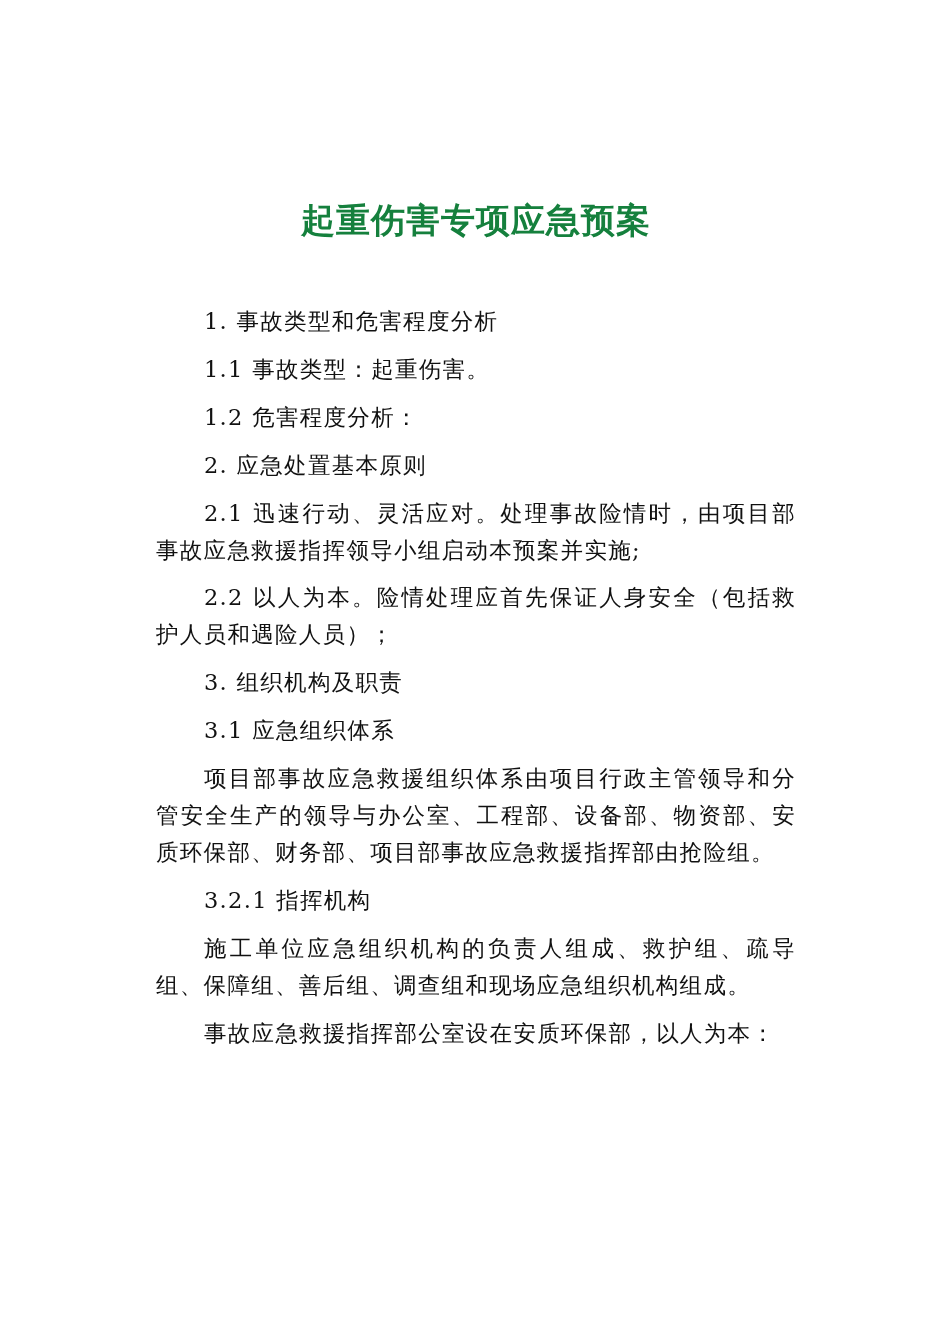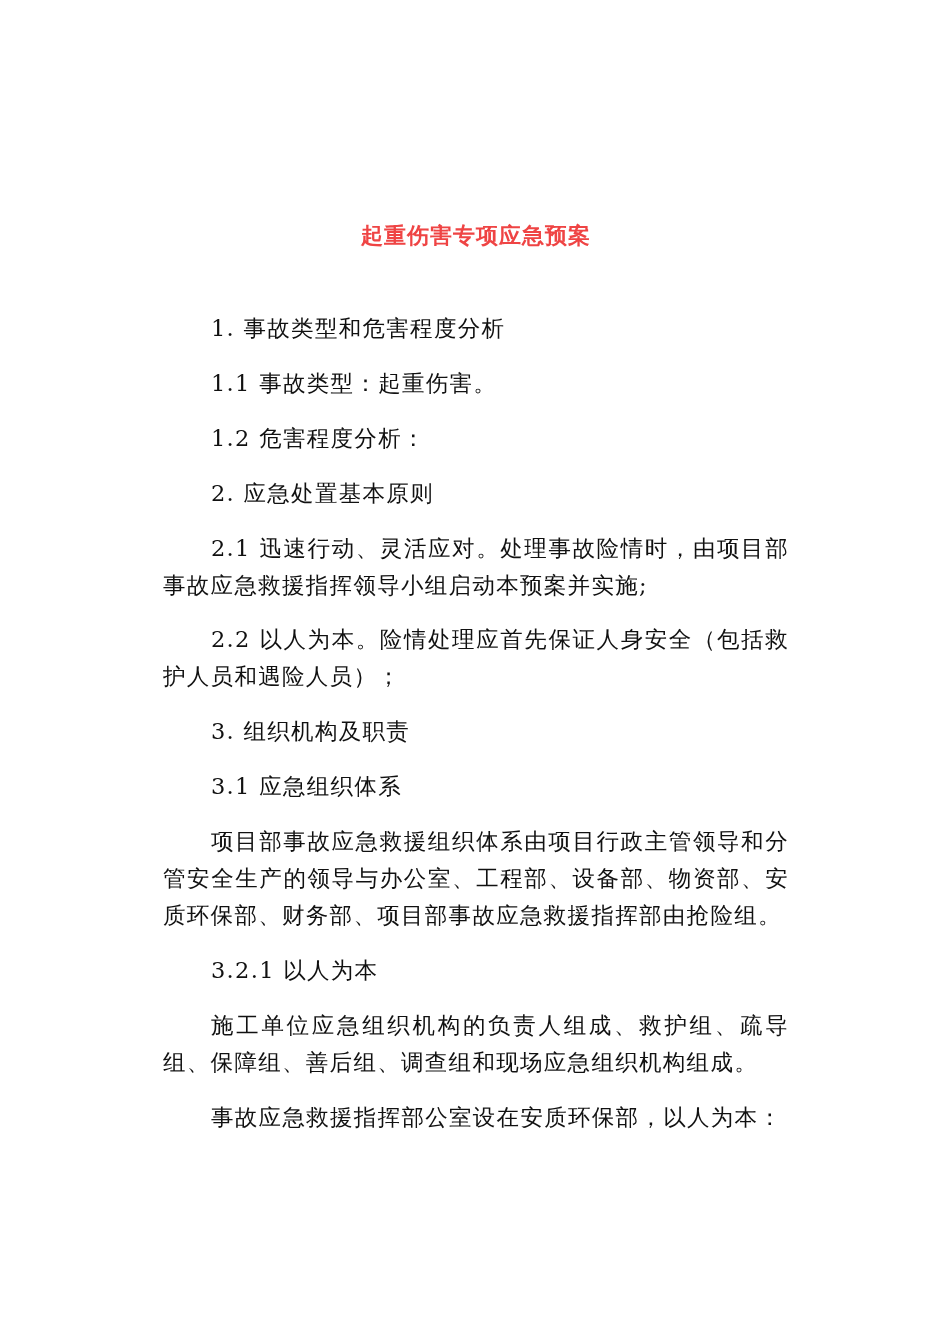--- a/index.html
+++ b/index.html
@@ -5,41 +5,41 @@
   html, body { margin: 0; padding: 0; background: #ffffff; }
   body { width: 950px; height: 1344px; position: relative; overflow: hidden; }
   .page {
     position: absolute; left: 145px; top: 0; width: 662px;
     font-family: "DejaVu Serif", "Liberation Serif", serif;
     color: #111111;
   }
   .title {
     position: absolute; left: 0; width: 662px; top: 196px;
     text-align: center; font-family: "DejaVu Sans", "Liberation Sans", sans-serif;
-    font-weight: bold; font-size: 22px; line-height: 48px; letter-spacing: 1px; color: #ef4444; margin-top: 16px;
+    font-weight: bold; font-size: 34px; line-height: 48px; letter-spacing: 1px; color: #15803d;
   }
   .body {
     position: absolute; left: 0; top: 292px; width: 662px;
     font-size: 22.5px; line-height: 36.9px; letter-spacing: 1.3px;
   }
-  .p { margin: 18px; text-align: justify; text-align-last: left; }
+  .p { margin: 11px; text-align: justify; text-align-last: left; }
   .indent { text-indent: 48px; }
 </style>
 </head>
 <body>
 
 <div class="page">
   <div class="title">起重伤害专项应急预案</div>
   <div class="body">
     <p class="p indent">1.  事故类型和危害程度分析</p>
     <p class="p indent">1.1 事故类型：起重伤害。</p>
     <p class="p indent">1.2 危害程度分析：</p>
     <p class="p indent">2.  应急处置基本原则</p>
     <p class="p indent">2.1 迅速行动、灵活应对。处理事故险情时，由项目部事故应急救援指挥领导小组启动本预案并实施;</p>
     <p class="p indent">2.2 以人为本。险情处理应首先保证人身安全（包括救护人员和遇险人员）；</p>
     <p class="p indent">3.  组织机构及职责</p>
     <p class="p indent">3.1 应急组织体系</p>
     <p class="p indent">项目部事故应急救援组织体系由项目行政主管领导和分管安全生产的领导与办公室、工程部、设备部、物资部、安质环保部、财务部、项目部事故应急救援指挥部由抢险组。</p>
-    <p class="p indent">3.2.1 以人为本</p>
+    <p class="p indent">3.2.1 指挥机构</p>
     <p class="p indent">施工单位应急组织机构的负责人组成、救护组、疏导组、保障组、善后组、调查组和现场应急组织机构组成。</p>
     <p class="p indent">事故应急救援指挥部公室设在安质环保部，以人为本：</p>
   </div>
 </div>
 
 </body></html>

